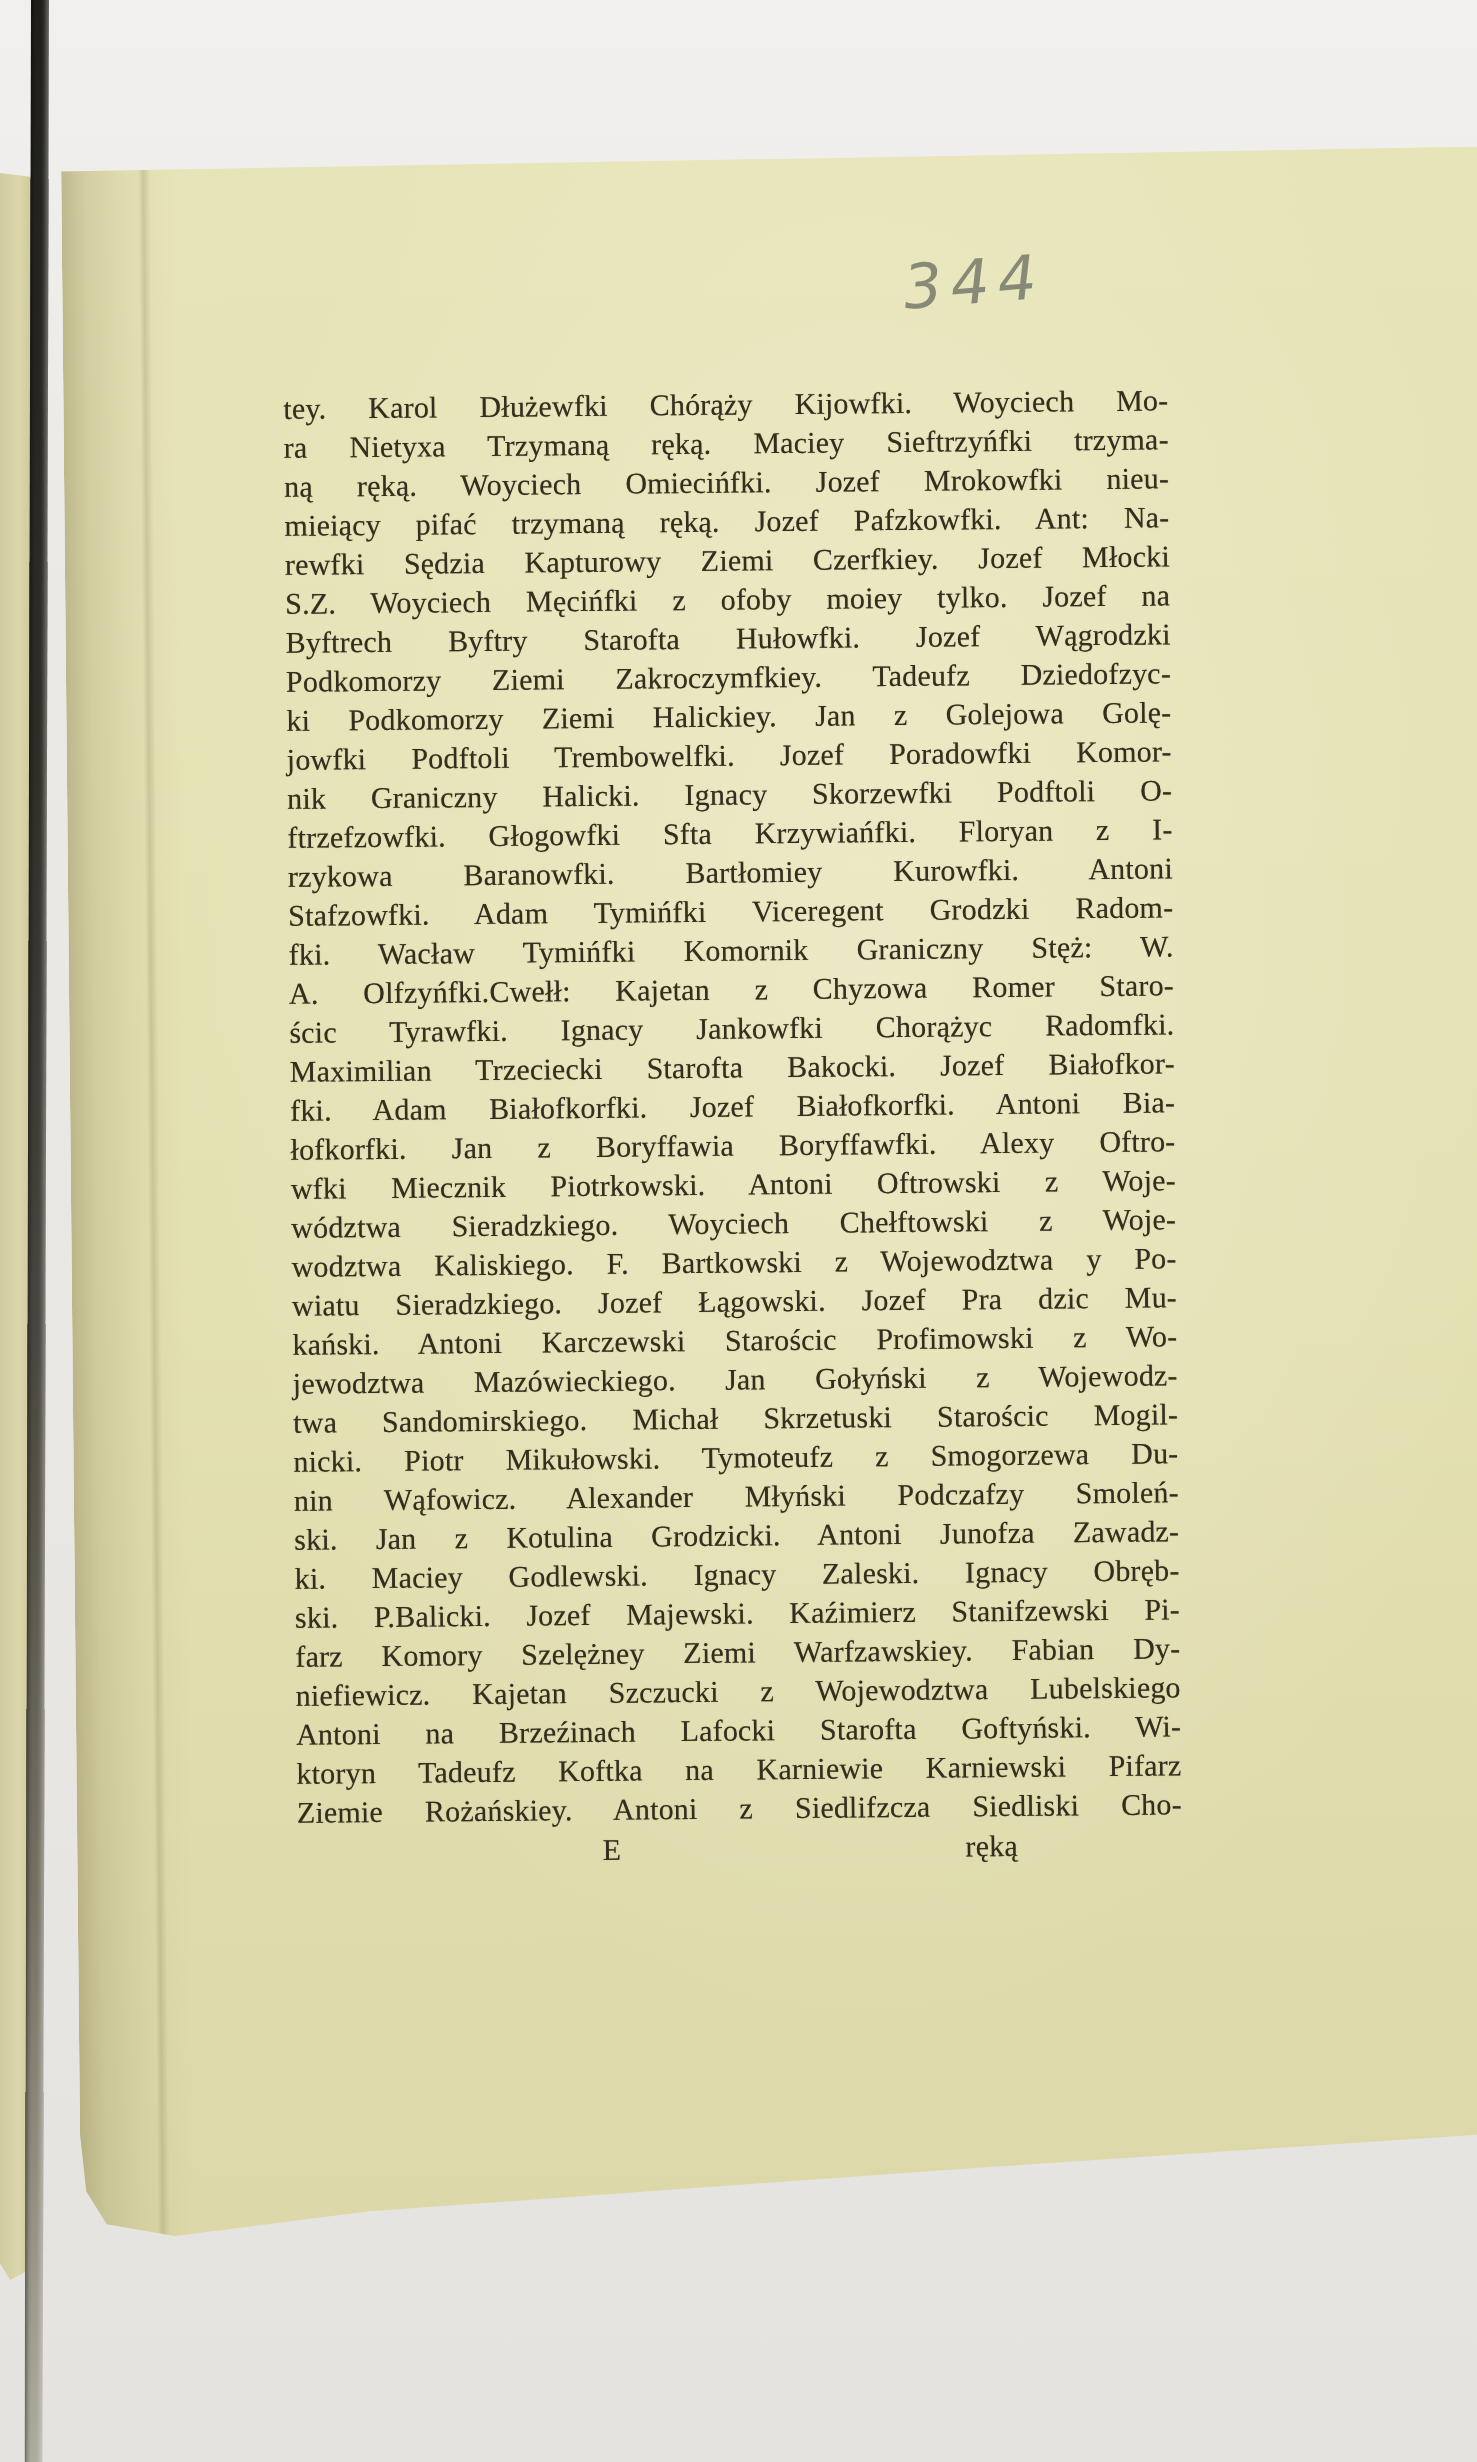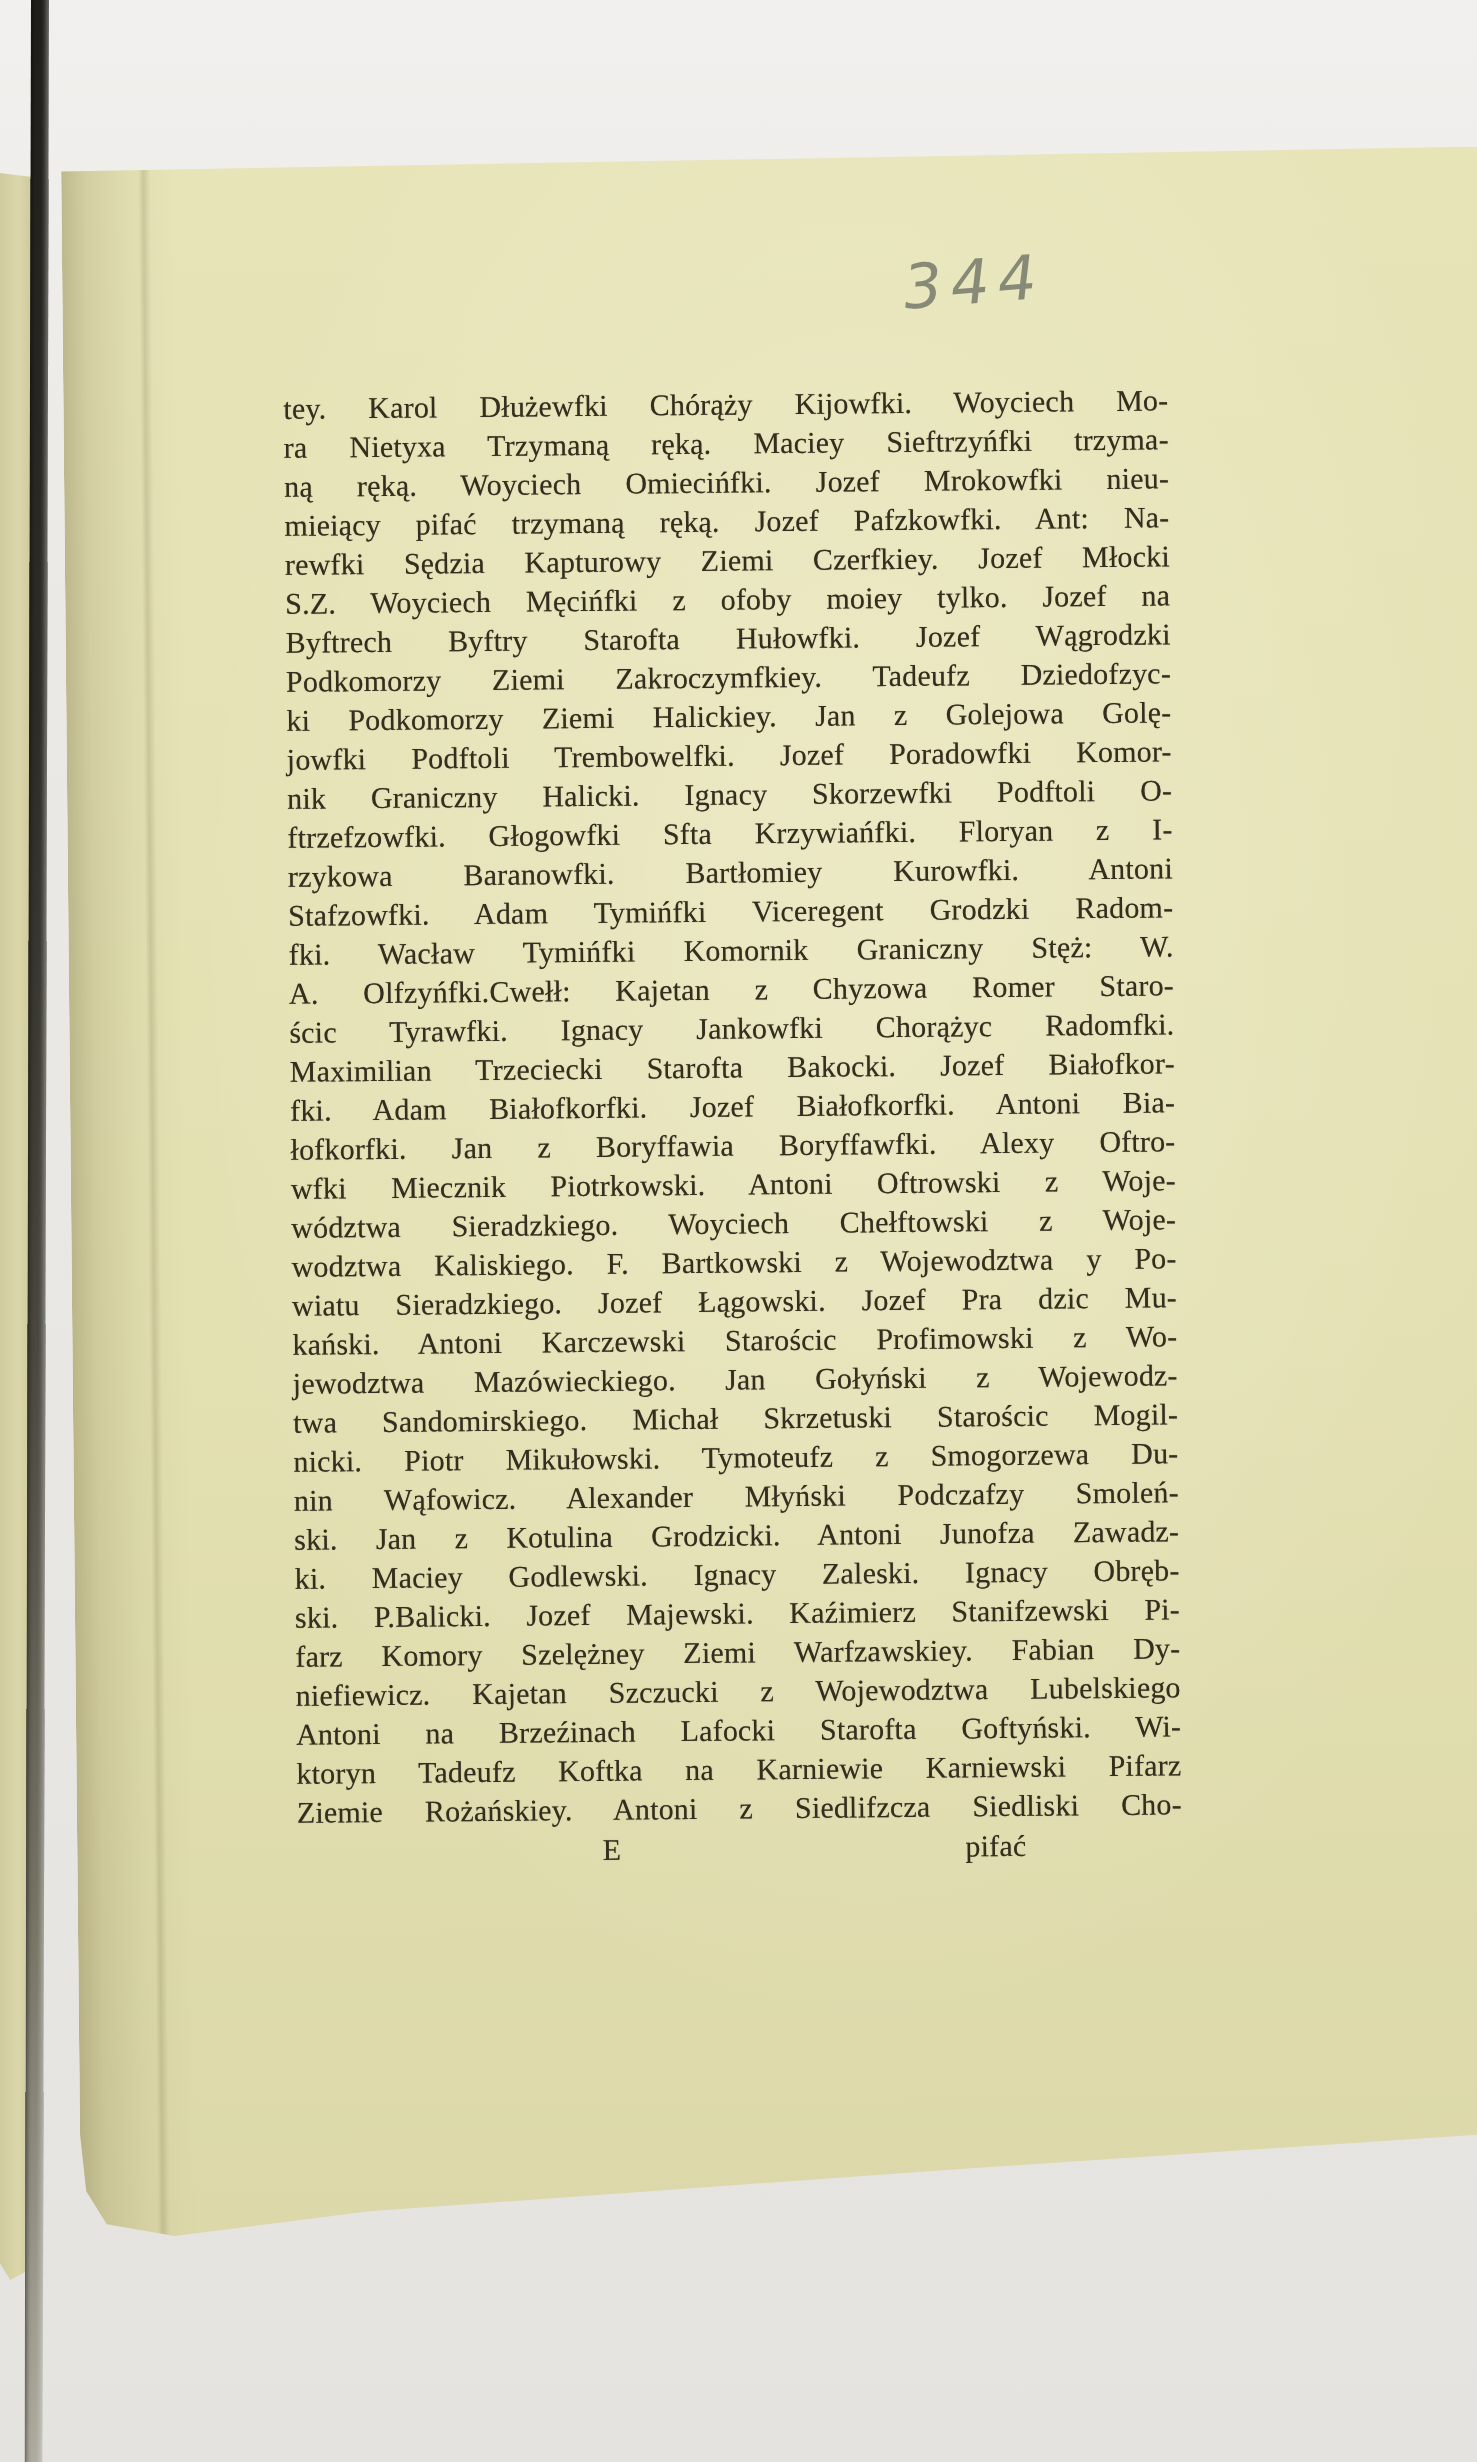--- a/index.html
+++ b/index.html
@@ -99,17 +99,17 @@
     <div class="line">ki. Maciey Godlewski. Ignacy Zaleski. Ignacy Obręb-</div>
     <div class="line">ski. P.Balicki. Jozef Majewski. Kaźimierz Stanifzewski Pi-</div>
     <div class="line">farz Komory Szelężney Ziemi Warfzawskiey. Fabian Dy-</div>
     <div class="line">niefiewicz. Kajetan Szczucki z Wojewodztwa Lubelskiego</div>
     <div class="line">Antoni na Brzeźinach Lafocki Starofta Goftyński. Wi-</div>
     <div class="line">ktoryn Tadeufz Koftka na Karniewie Karniewski Pifarz</div>
     <div class="line">Ziemie Rożańskiey. Antoni z Siedlifzcza Siedliski Cho-</div>
 
     <div class="sig-row">
       <span class="sig-mark">E</span>
-      <span class="catchword">pifać</span>
+      <span class="catchword">ręką</span>
     </div>
   </div>
 </div>
 
 
 </body></html>

